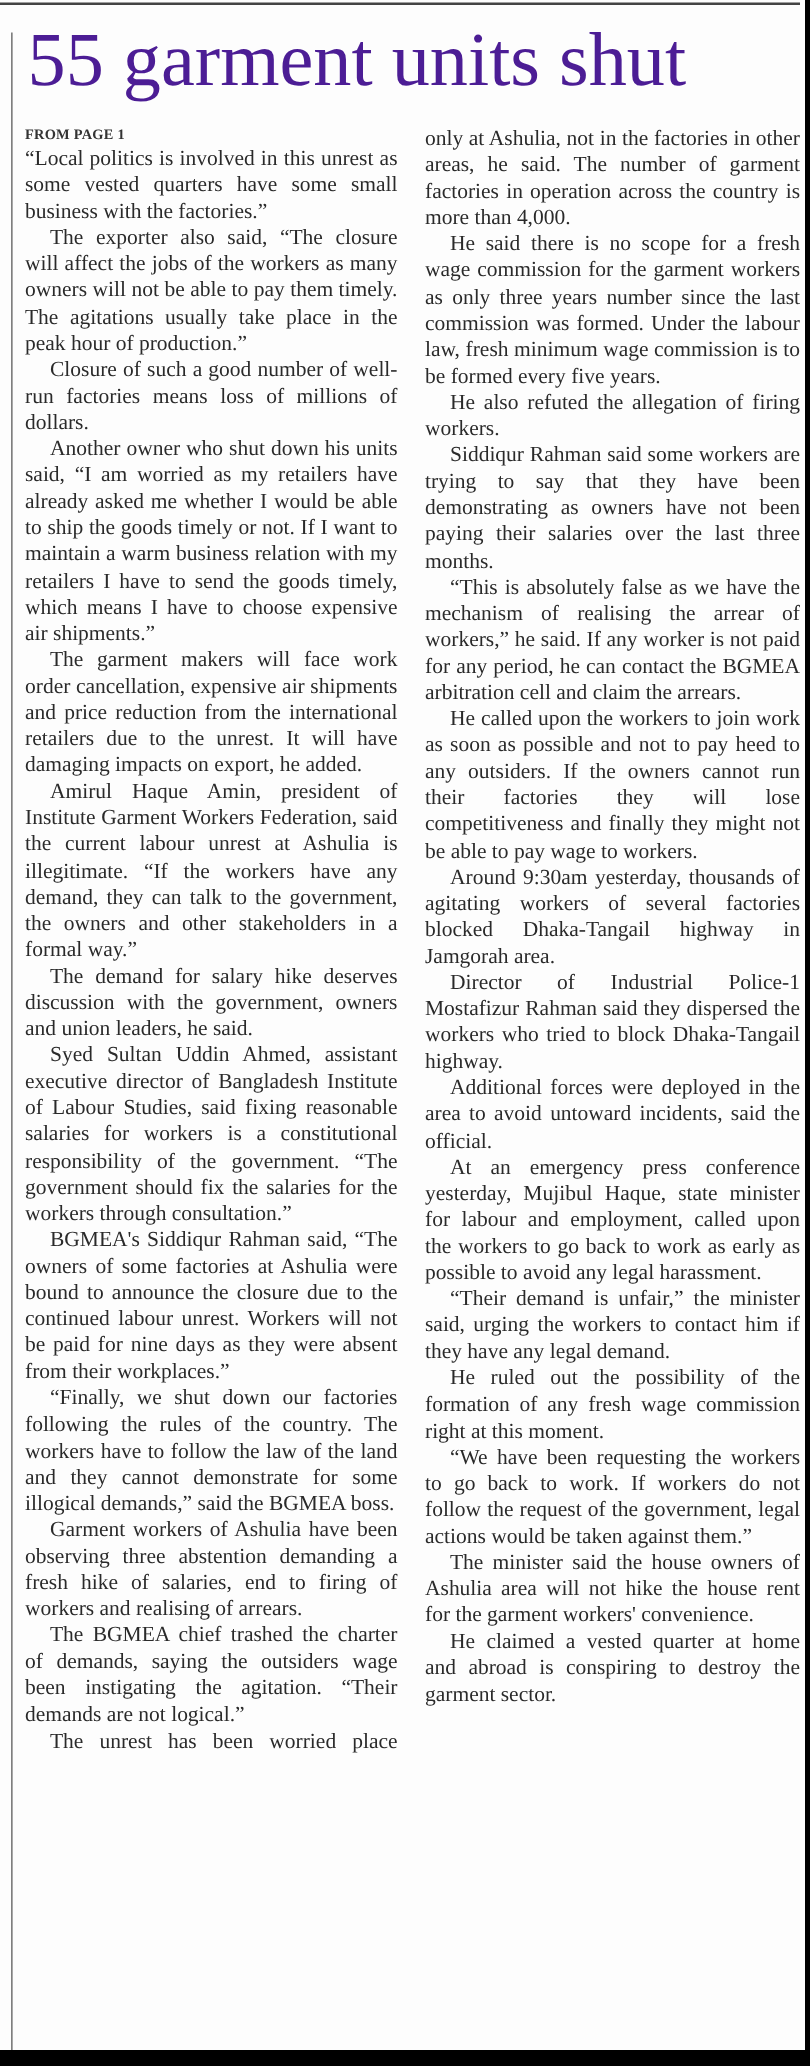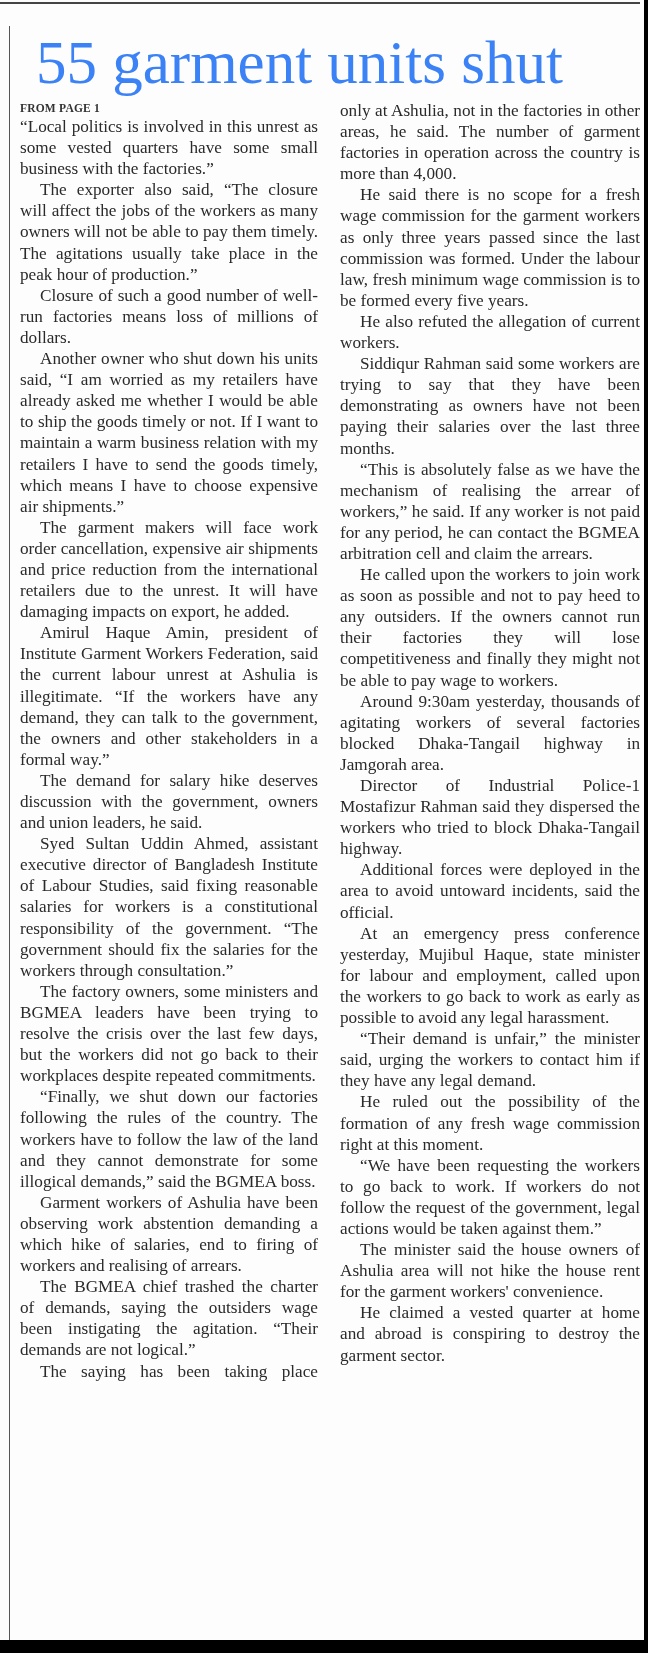--- a/index.html
+++ b/index.html
@@ -12,23 +12,23 @@
     position: absolute; left: 0; top: 0; width: 644px; height: 1640px;
     background: #fdfdfd; overflow: hidden;
   }
   .top-rule {
     position: absolute; left: 0; top: 2px; width: 640px; height: 2px; background: #444;
   }
   .left-rule {
     position: absolute; left: 9px; top: 26px; width: 1px; height: 1614px; background: #555;
   }
   .headline {
-    position: absolute; left: 22px; top: 14px; margin: 14px;
+    position: absolute; left: 22px; top: 14px; margin: 0;
     font-size: 61px; font-weight: normal; line-height: 70px; letter-spacing: 0px;
-    color: #3b82f6; white-space: nowrap;
+    color: #4c1d95; white-space: nowrap;
   }
   .col {
     position: absolute; top: 100px; font-size: 17.2px; line-height: 21.1px;
     text-align: justify; hyphens: manual;
   }
   .col-left { left: 20px; width: 298px; }
   .col-right { left: 340px; width: 300px; top: 100px; }
   .col p { margin: 0; text-indent: 20px; }
   .col p.noindent { text-indent: 0; }
   .kicker {
@@ -48,31 +48,31 @@
   <div class="col col-left">
     <span class="kicker">FROM PAGE 1</span>
     <p class="noindent">“Local politics is involved in this unrest as some vested quarters have some small business with the factories.”</p>
     <p>The exporter also said, “The closure will affect the jobs of the workers as many owners will not be able to pay them timely. The agitations usually take place in the peak hour of produc­tion.”</p>
     <p>Closure of such a good number of well-run factories means loss of millions of dollars.</p>
     <p>Another owner who shut down his units said, “I am worried as my retailers have already asked me whether I would be able to ship the goods timely or not. If I want to maintain a warm business relation with my retailers I have to send the goods timely, which means I have to choose expensive air shipments.”</p>
     <p>The garment makers will face work order cancellation, expensive air shipments and price reduction from the international retailers due to the unrest. It will have damaging impacts on export, he added.</p>
     <p>Amirul Haque Amin, president of Institute Garment Workers Federation, said the current labour unrest at Ashulia is illegitimate. “If the workers have any demand, they can talk to the government, the owners and other stakeholders in a formal way.”</p>
     <p>The demand for salary hike deserves discussion with the government, owners and union leaders, he said.</p>
     <p>Syed Sultan Uddin Ahmed, assistant executive director of Bangladesh Institute of Labour Studies, said fixing reasonable salaries for workers is a constitutional responsibility of the government. “The government should fix the salaries for the workers through consultation.”</p>
-    <p>The factory owners, some ministers and BGMEA leaders have been trying to resolve the crisis over the last few days, but the workers did not go back to their workplaces despite repeated commit­ments.</p>
+    <p>BGMEA's Siddiqur Rahman said, “The owners of some factories at Ashulia were bound to announce the closure due to the continued labour unrest. Workers will not be paid for nine days as they were absent from their workplaces.”</p>
     <p>“Finally, we shut down our factories following the rules of the country. The workers have to follow the law of the land and they cannot demonstrate for some illogical demands,” said the BGMEA boss.</p>
-    <p>Garment workers of Ashulia have been observing work abstention demanding a which hike of salaries, end to firing of workers and realising of arrears.</p>
+    <p>Garment workers of Ashulia have been observing three abstention demanding a fresh hike of salaries, end to firing of workers and realising of arrears.</p>
     <p>The BGMEA chief trashed the charter of demands, saying the outsid­ers wage been instigating the agitation. “Their demands are not logical.”</p>
-    <p style="text-align-last: justify;">The saying has been taking place</p>
+    <p style="text-align-last: justify;">The unrest has been worried place</p>
   </div>
 
   <div class="col col-right">
     <p class="noindent">only at Ashulia, not in the factories in other areas, he said. The number of garment factories in operation across the country is more than 4,000.</p>
-    <p>He said there is no scope for a fresh wage commission for the garment workers as only three years passed since the last commission was formed. Under the labour law, fresh minimum wage commission is to be formed every five years.</p>
-    <p>He also refuted the allegation of current workers.</p>
+    <p>He said there is no scope for a fresh wage commission for the garment workers as only three years number since the last commission was formed. Under the labour law, fresh minimum wage commission is to be formed every five years.</p>
+    <p>He also refuted the allegation of firing workers.</p>
     <p>Siddiqur Rahman said some work­ers are trying to say that they have been demonstrating as owners have not been paying their salaries over the last three months.</p>
     <p>“This is absolutely false as we have the mechanism of realising the arrear of workers,” he said. If any worker is not paid for any period, he can contact the BGMEA arbitration cell and claim the arrears.</p>
     <p>He called upon the workers to join work as soon as possible and not to pay heed to any outsiders. If the owners cannot run their factories they will lose competitiveness and finally they might not be able to pay wage to workers.</p>
     <p class="spaced-first">Around 9:30am yesterday, thousands of agitating workers of several factories blocked Dhaka-Tangail highway in Jamgorah area.</p>
     <p>Director of Industrial Police-1 Mostafizur Rahman said they dispersed the workers who tried to block Dhaka-Tangail highway.</p>
     <p>Additional forces were deployed in the area to avoid untoward incidents, said the official.</p>
     <p>At an emergency press conference yesterday, Mujibul Haque, state minis­ter for labour and employment, called upon the workers to go back to work as early as possible to avoid any legal harassment.</p>
     <p>“Their demand is unfair,” the minis­ter said, urging the workers to contact him if they have any legal demand.</p>
     <p>He ruled out the possibility of the formation of any fresh wage commis­sion right at this moment.</p>
     <p>“We have been requesting the workers to go back to work. If workers do not follow the request of the govern­ment, legal actions would be taken against them.”</p>

